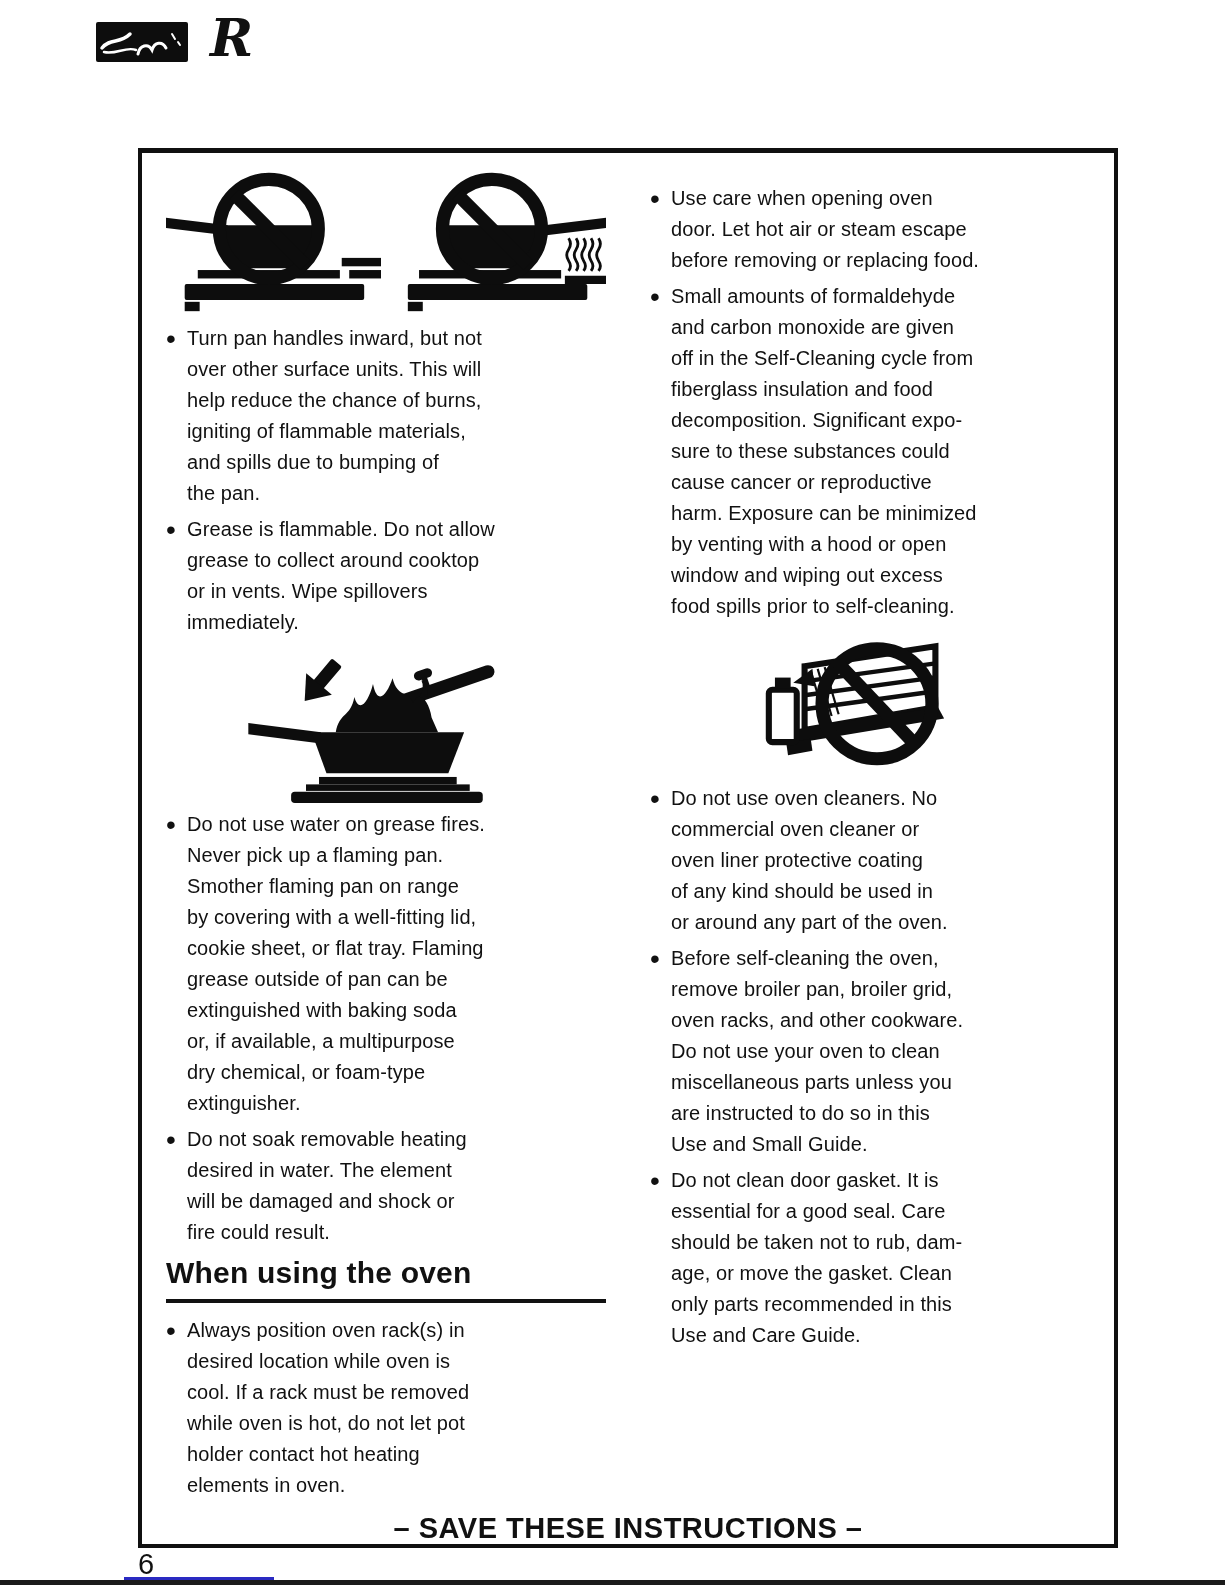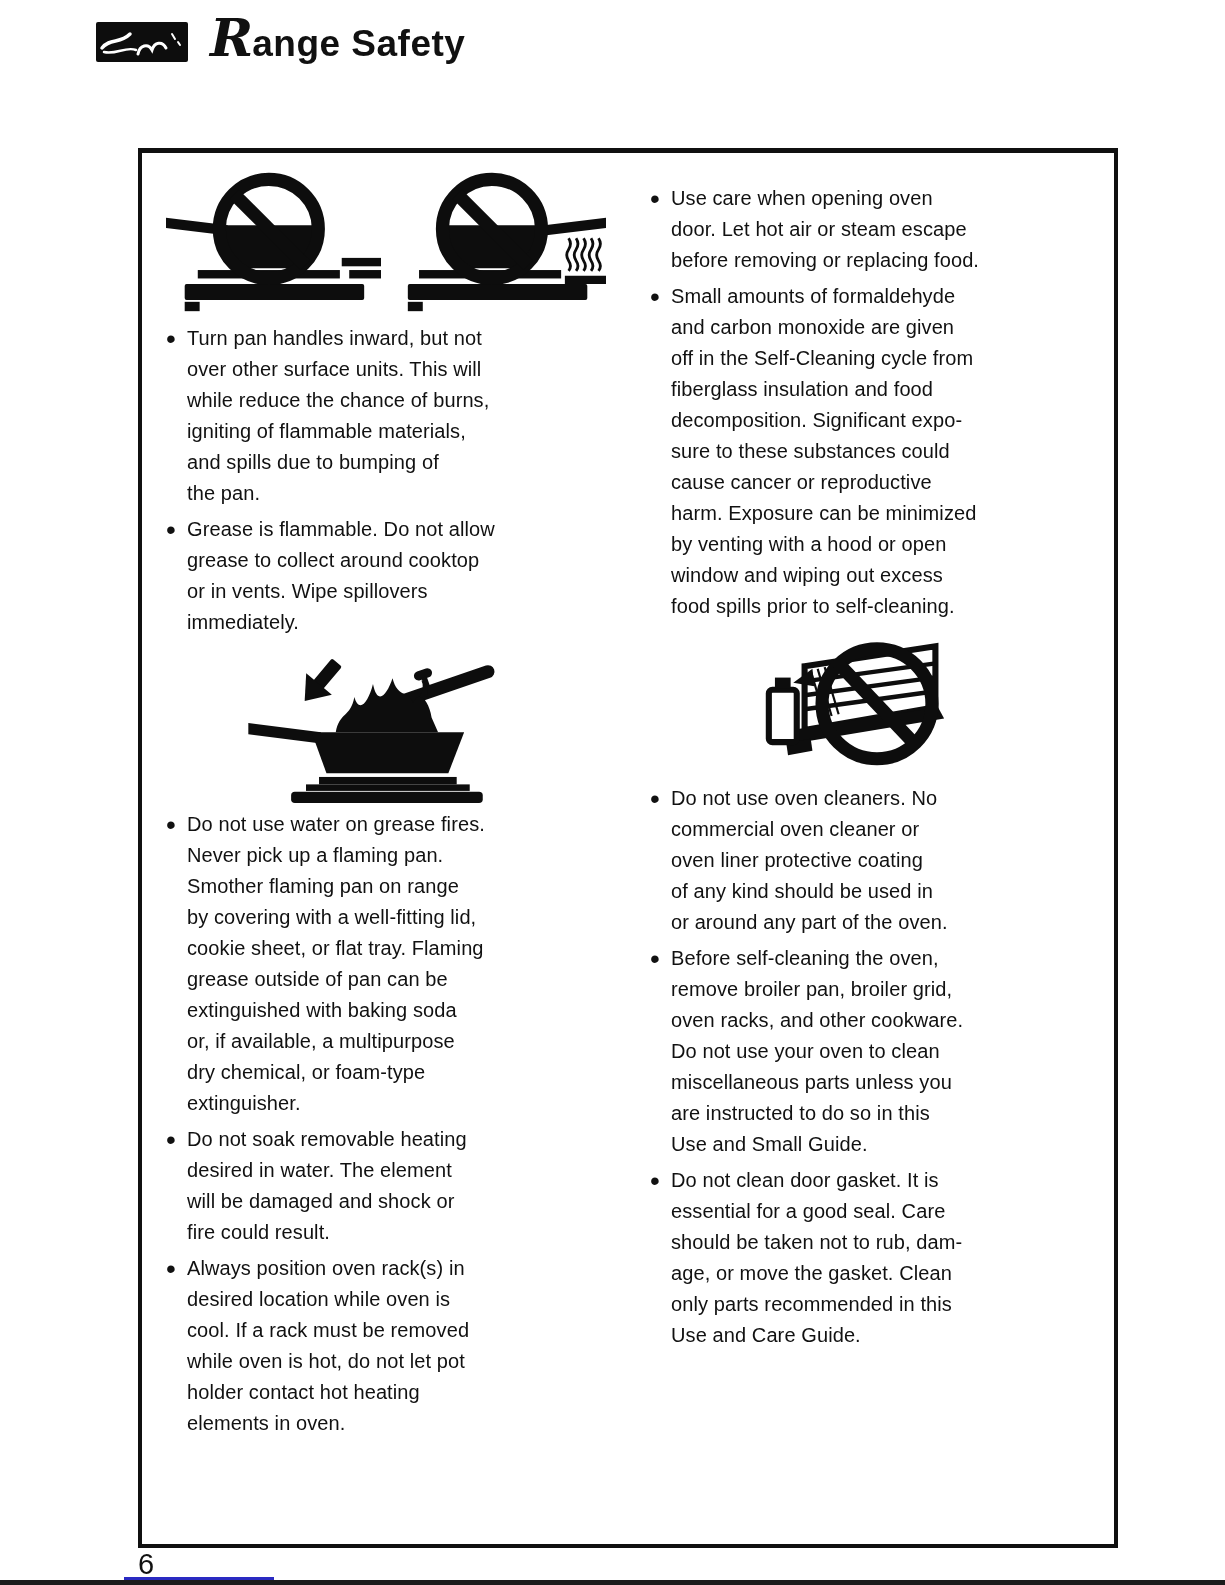--- a/index.html
+++ b/index.html
@@ -46,21 +46,20 @@
   <div class="logo">
     <svg viewBox="0 0 92 40" width="92" height="40">
       <path d="M6,26 C14,16 24,22 34,12" stroke="#fff" stroke-width="3.5" fill="none" stroke-linecap="round"></path>
       <path d="M8,30 C20,33 30,24 40,28" stroke="#fff" stroke-width="2.5" fill="none" stroke-linecap="round"></path>
       <path d="M42,32 a8,11 0 0 1 14,-4 a8,11 0 0 1 14,-2" stroke="#fff" stroke-width="3" fill="none" stroke-linecap="round"></path>
       <path d="M76,12 l3,5 M82,20 l2,3" stroke="#fff" stroke-width="2" fill="none" stroke-linecap="round"></path>
     </svg>
   </div>
   <div class="title">
     <span class="initial">R</span>
-      <span class="rest">ange Safety</span>
   </div>
 </div>
 
 <div class="safety-box">
   <div class="columns">
 
     <div class="col col-left">
       <div class="icon-row">
 
         <svg viewBox="0 0 230 152" width="220" height="146">
@@ -92,21 +91,21 @@
           <circle class="ink-stroke" cx="108" cy="62" r="53" stroke-width="14"></circle>
           <line class="ink-stroke" x1="71" y1="25" x2="147" y2="101" stroke-width="14"></line>
         </svg>
       </div>
 
       <ul class="blist">
         <li>
           <span class="dot">•</span>
           <span class="b-text">Turn pan handles inward, but not
 over other surface units. This will
-while reduce the chance of burns,
+help reduce the chance of burns,
 igniting of flammable materials,
 and spills due to bumping of
 the pan.</span>
         </li>
         <li>
           <span class="dot">•</span>
           <span class="b-text">Grease is flammable. Do not allow
 grease to collect around cooktop
 or in vents. Wipe spillovers
 immediately.</span>
@@ -150,20 +149,21 @@
         </li>
         <li>
           <span class="dot">•</span>
           <span class="b-text">Do not soak removable heating
 desired in water. The element
 will be damaged and shock or
 fire could result.</span>
         </li>
       </ul>
 
+      <h2 class="sub">When using the oven</h2>
 
       <ul class="blist">
         <li>
           <span class="dot">•</span>
           <span class="b-text">Always position oven rack(s) in
 desired location while oven is
 cool. If a rack must be removed
 while oven is hot, do not let pot
 holder contact hot heating
 elements in oven.</span>
@@ -241,17 +241,18 @@
 essential for a good seal. Care
 should be taken not to rub, dam-
 age, or move the gasket. Clean
 only parts recommended in this
 Use and Care Guide.</span>
         </li>
       </ul>
     </div>
   </div>
 
+  <div class="save-line">– SAVE THESE INSTRUCTIONS –</div>
 </div>
 
 <div class="page-num">6</div>
 <div class="page-num-rule" style="background: rgb(42, 42, 194);"></div>
 <div class="scan-bar"></div>
 
 </body></html>

